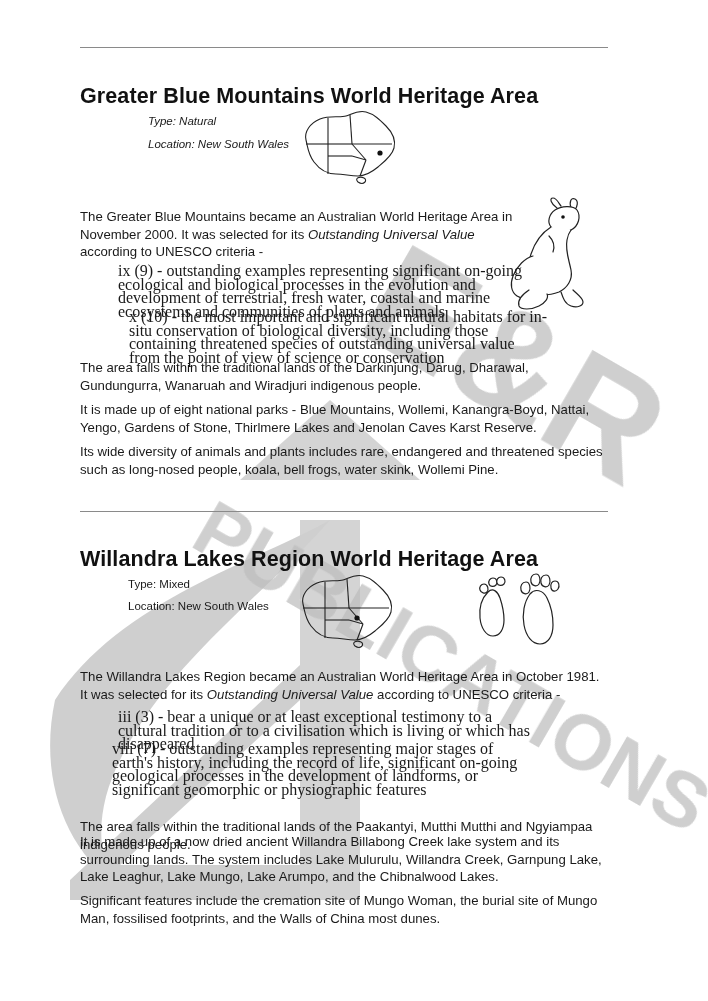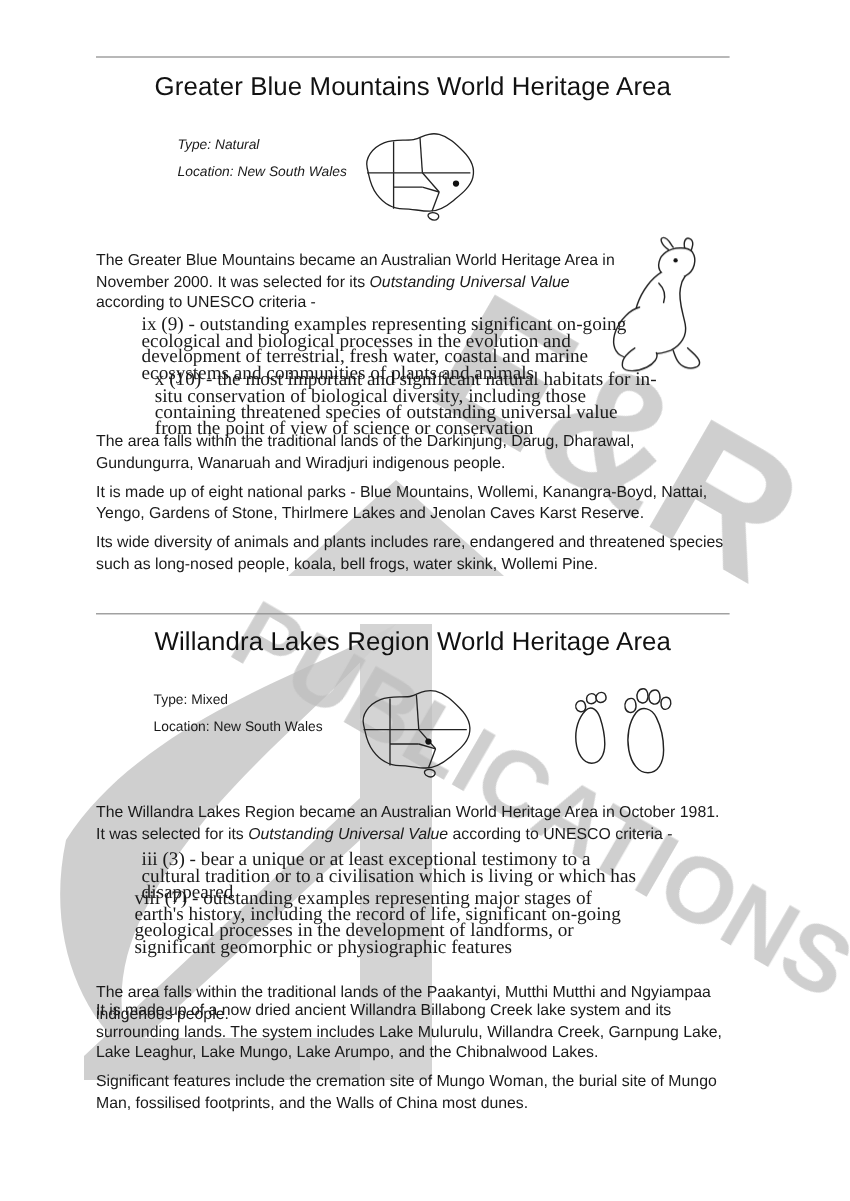--- a/index.html
+++ b/index.html
@@ -45,25 +45,26 @@
     position: absolute;
     left: 80px;
     width: 528px;
     border-top: 1px solid #8a8a8a;
   }
 
   .section-title {
     position: absolute;
     left: 80px;
     width: 528px;
-    text-align: center;
+    text-align: left;
     font-size: 21.5px;
-    font-weight: normal;
+    font-weight: bold;
     letter-spacing: 0.1px;
     color: #111;
+    margin-top: 24px;
   }
 
   .meta {
     position: absolute;
     font-size: 11.5px;
     font-style: italic;
     color: #1a1a1a;
   }
   .meta.nonitalic { font-style: normal; }
 

